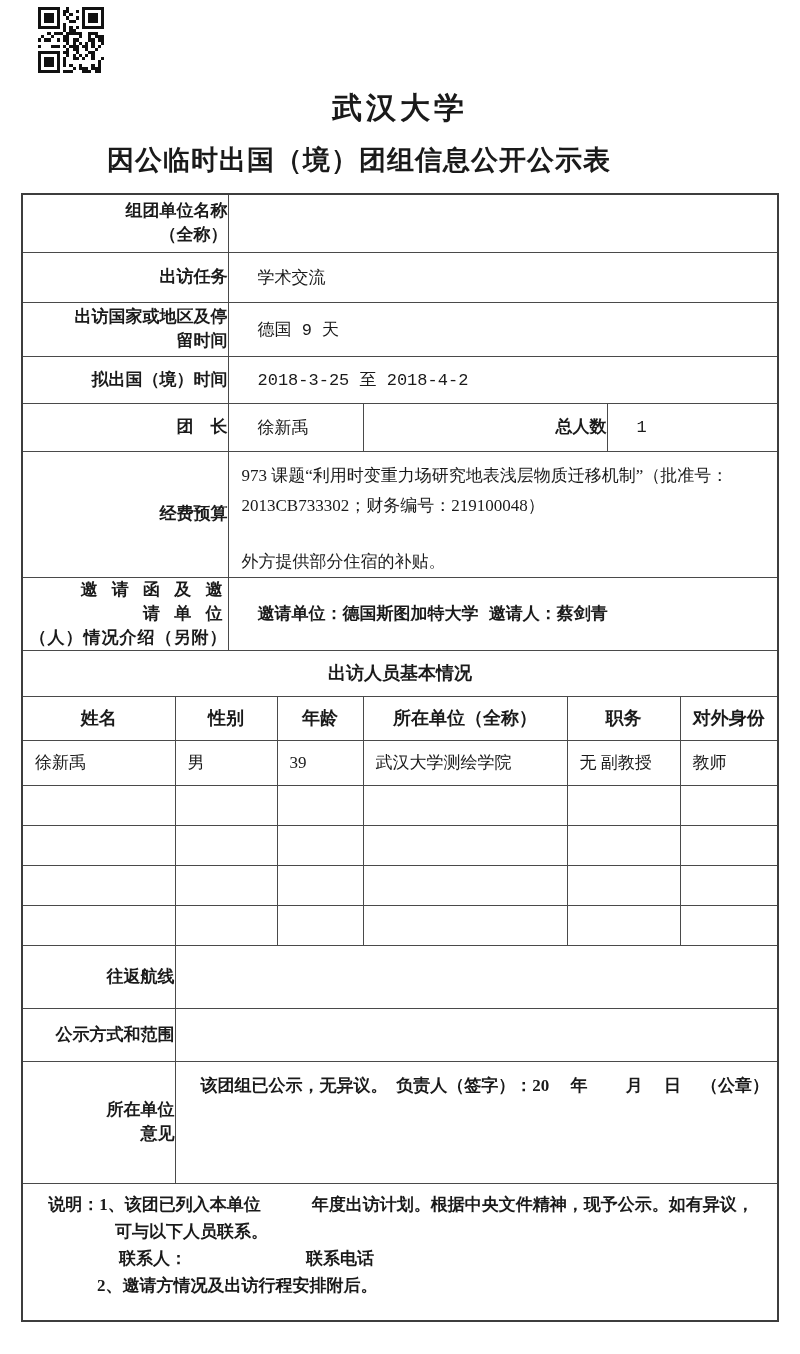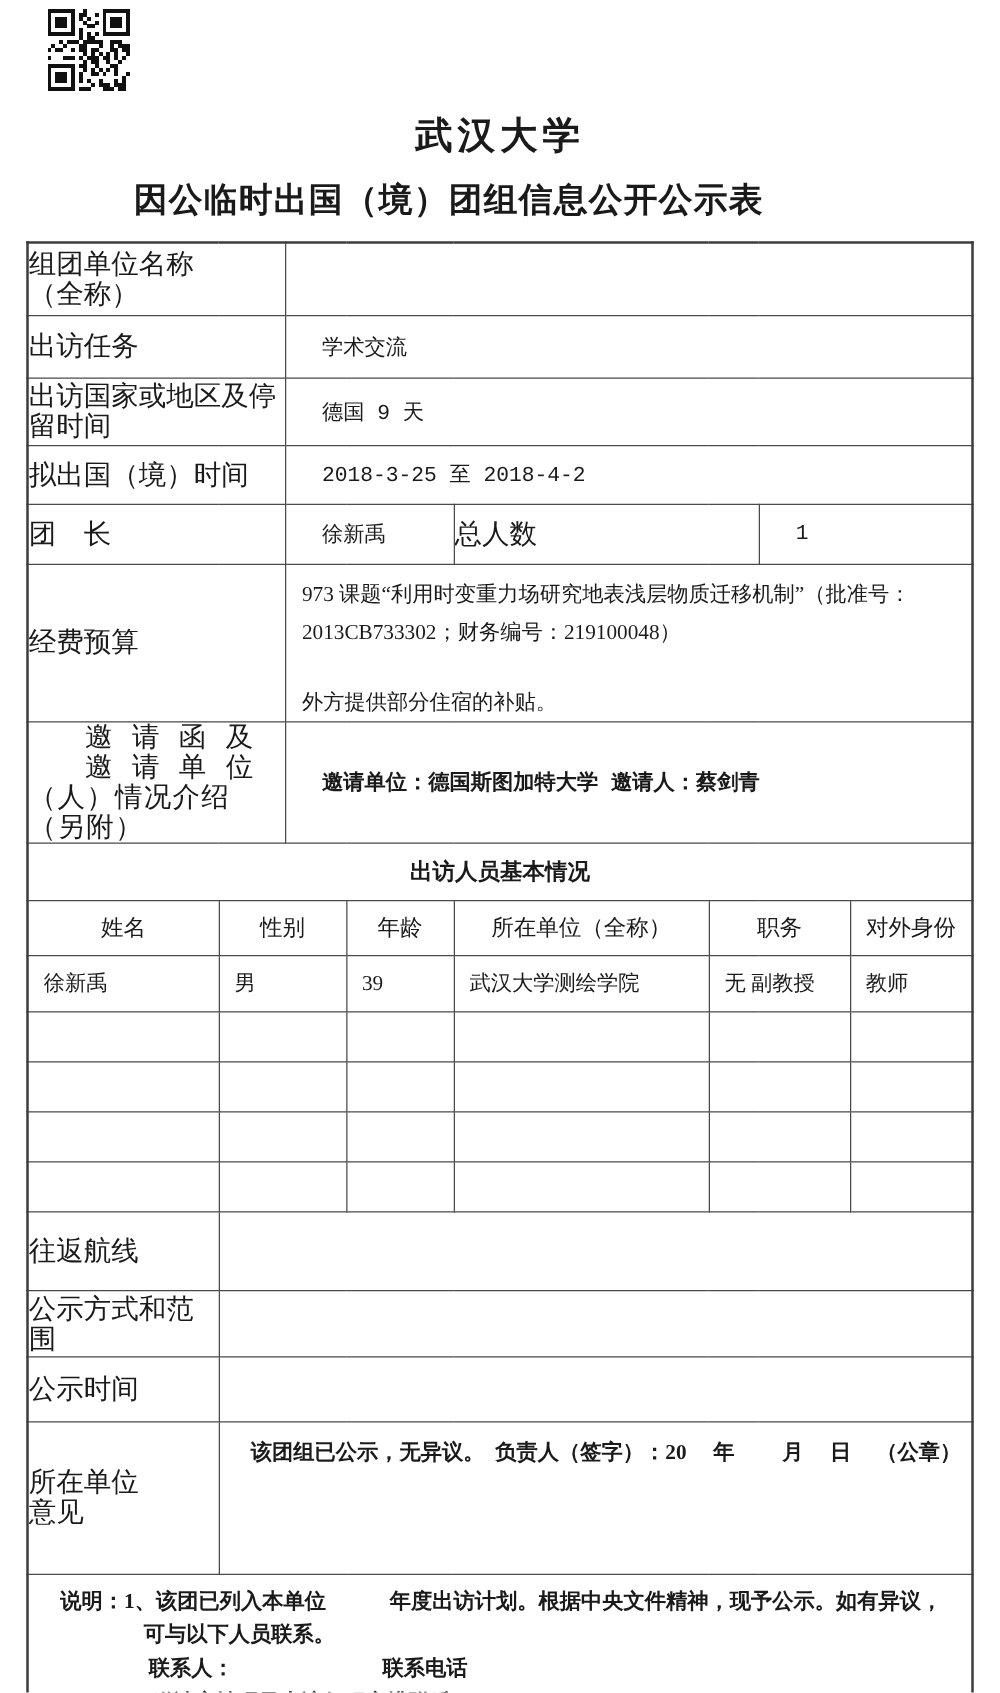--- a/index.html
+++ b/index.html
@@ -12,32 +12,32 @@
              font-size:30px;font-weight:700;letter-spacing:4px;}
   .doc-subtitle{position:absolute;top:142px;left:0;width:718px;text-align:center;
              font-size:27px;font-weight:700;letter-spacing:1px;}
 
   table.form{position:absolute;left:21px;top:193px;width:757px;
              border-collapse:collapse;table-layout:fixed;
              border:2px solid #3d3d3d;}
   td,th{border:1px solid #4a4a4a;padding:0;vertical-align:middle;
         font-size:17px;font-weight:400;overflow:hidden;}
 
-  .lbl{text-align:left;font-weight:400;font-size:22px;line-height:24px;}
+  .lbl{text-align:right;font-weight:700;font-size:17px;line-height:24px;}
   .val{text-align:left;padding-left:29px;font-family:Liberation Mono, monospace;}
   .bold{font-weight:700;}
 
   .budget-cell{vertical-align:top;padding:9px 14px 0 13px;line-height:30px;font-size:17px;}
   .budget-p2{margin-top:26px;}
 
   .inv-l1{letter-spacing:5px;padding-left:45px;}
   .inv-l2{letter-spacing:1px;}
 
   .section-band{text-align:center;font-weight:700;font-size:18px;}
-  th.ph{text-align:center;font-weight:400;font-size:18px;}
+  th.ph{text-align:center;font-weight:700;font-size:18px;}
   .pcell{padding-left:12px;}
 
   .opinion-cell{vertical-align:top;}
   .opinion-inner{display:flex;flex-direction:row;justify-content:space-between;
                  height:120px;box-sizing:border-box;padding:12px 8px 10px 10px;}
   .opinion-statement{padding-left:15px;font-weight:700;}
   .sig-line{display:flex;justify-content:space-between;font-weight:700;}
   .sig-date{padding-right:20px;}
 
   .notes-cell{vertical-align:top;padding:7px 8px 0 8px;font-weight:700;
@@ -391,24 +391,20 @@
   <tr style="height:63px">
     <td class="lbl">往返航线</td>
     <td colspan="7" class="val"></td>
   </tr>
 
   <tr style="height:53px">
     <td class="lbl">公示方式和范围</td>
     <td colspan="7" class="val"></td>
   </tr>
 
-  <tr style="height:52px">
-    <td class="lbl">公示时间</td>
-    <td colspan="7" class="val"></td>
-  </tr>
 
   <tr style="height:122px">
     <td class="lbl">
       <div>所在单位</div>
       <div>意见</div>
     </td>
     <td colspan="7" class="opinion-cell">
       <div class="opinion-inner">
         <div class="opinion-statement">该团组已公示，无异议。</div>
         <div class="sig-line">

